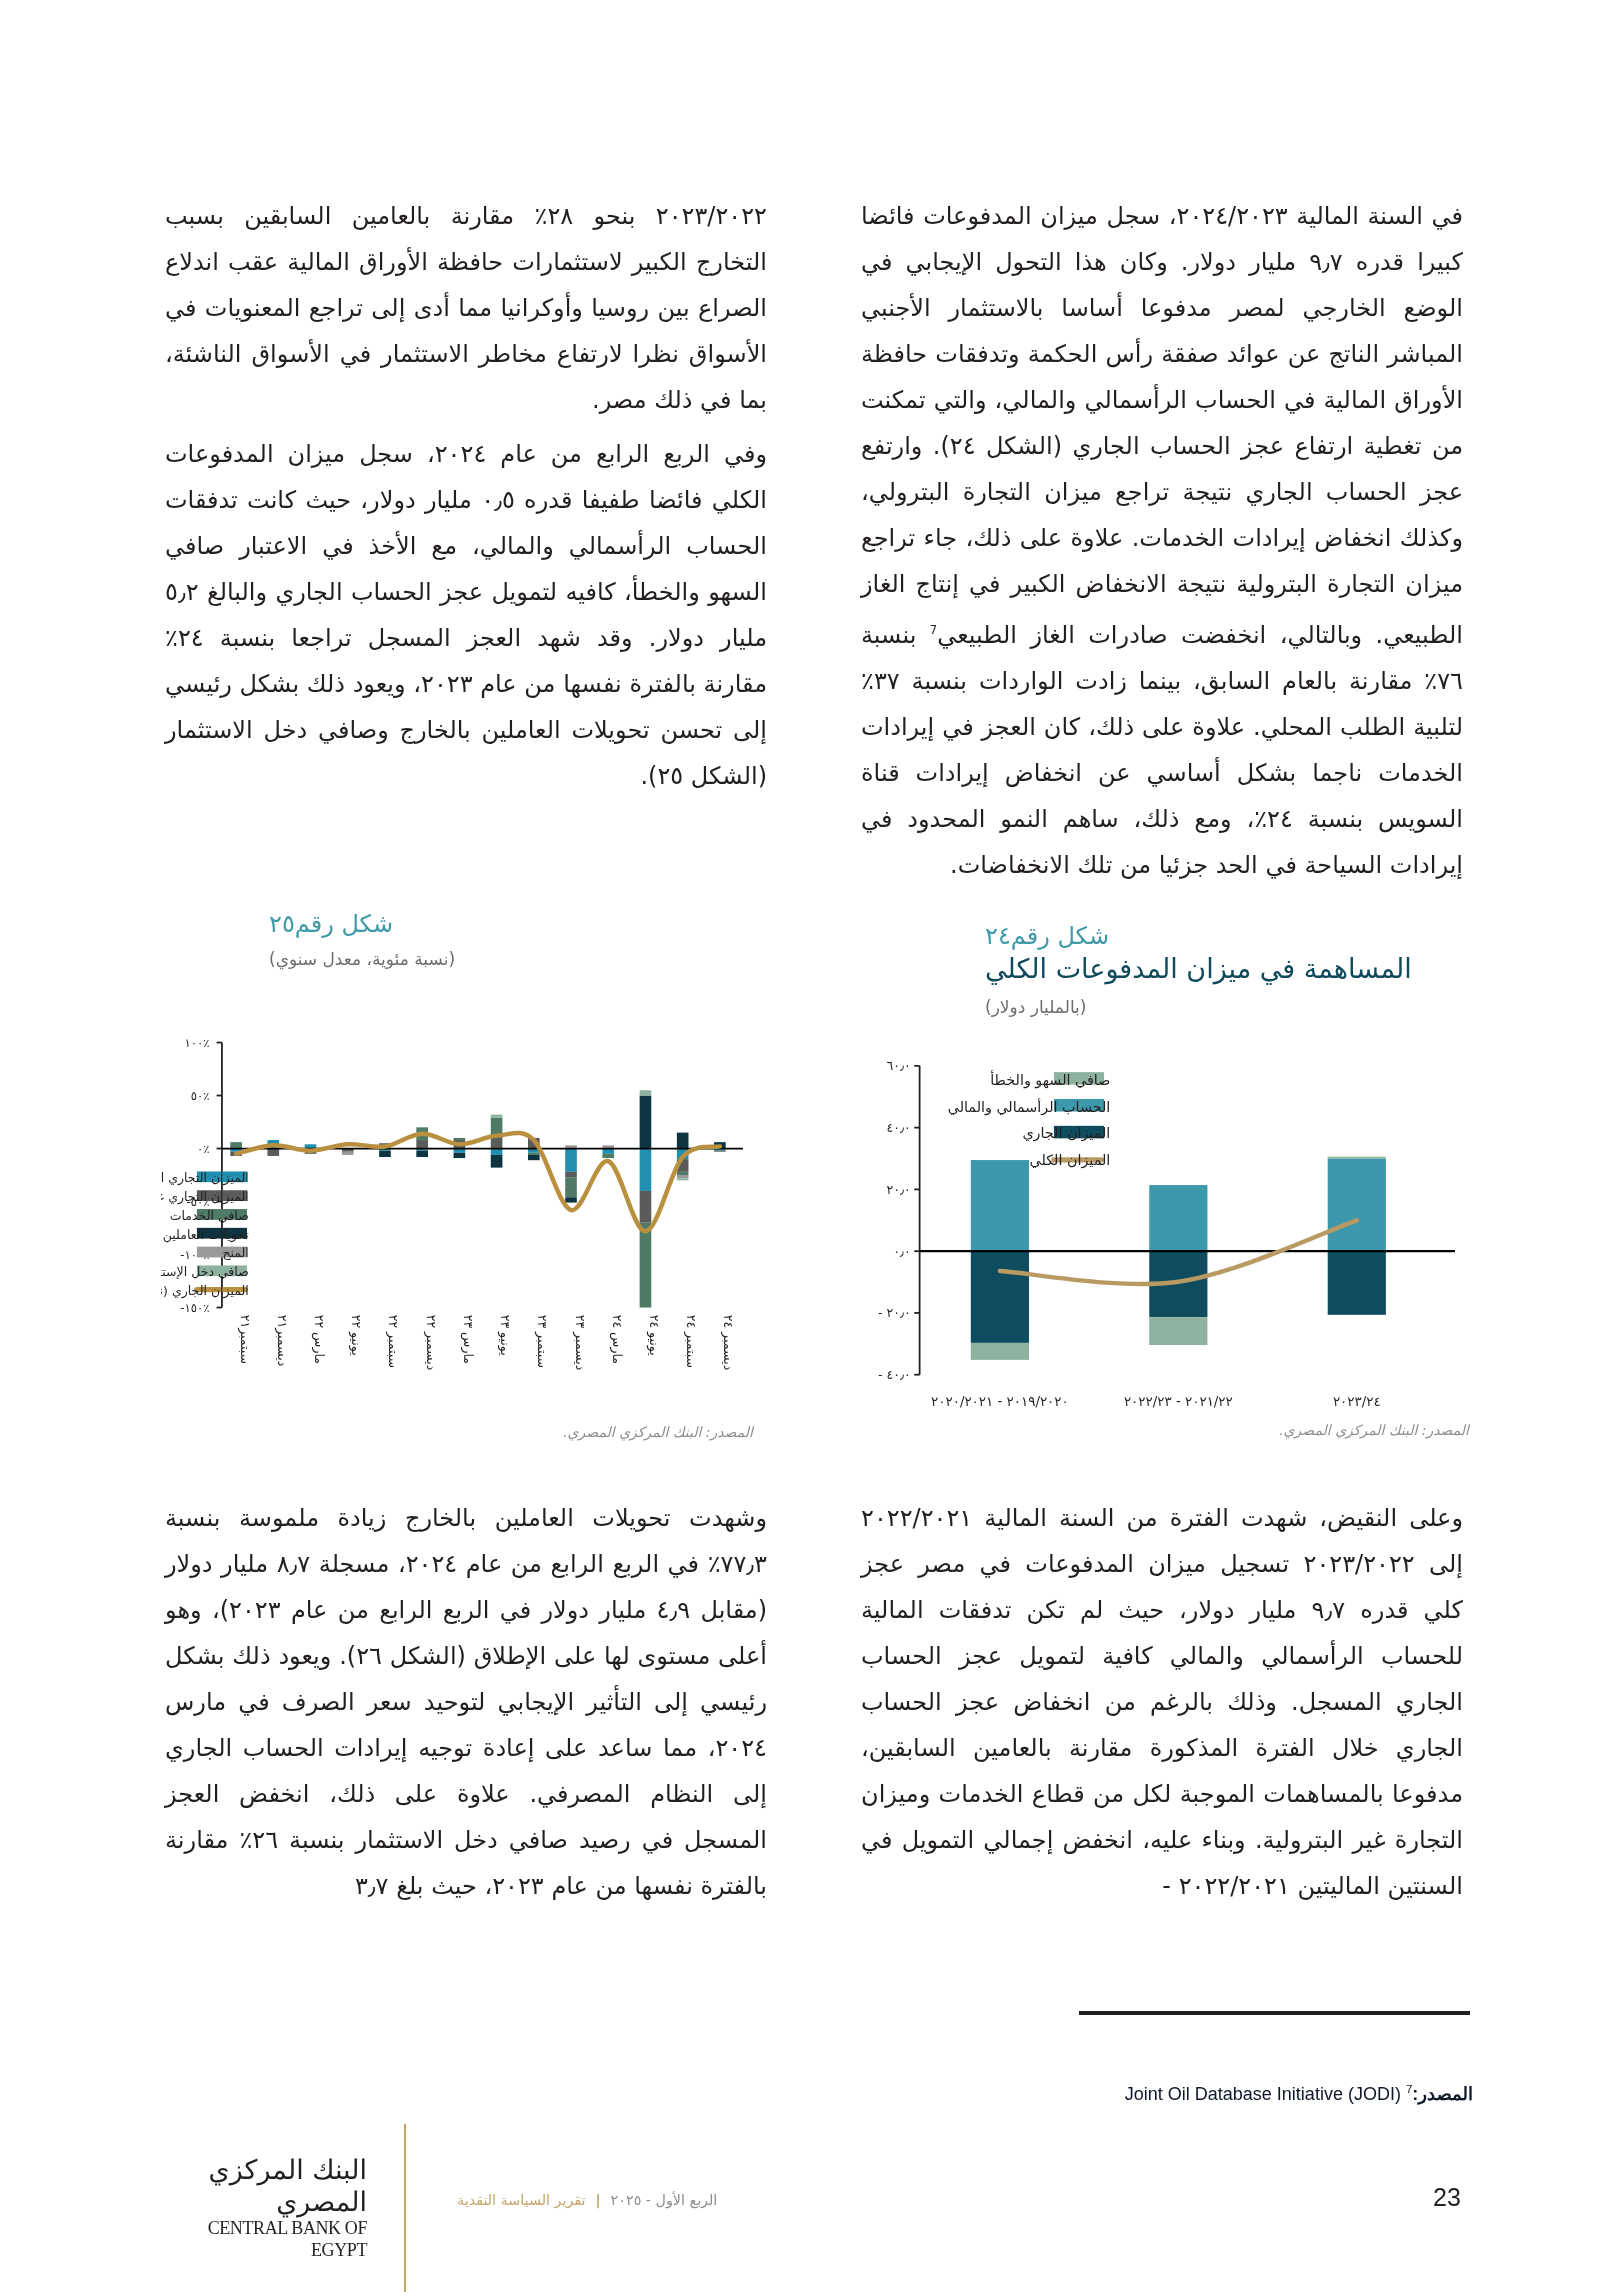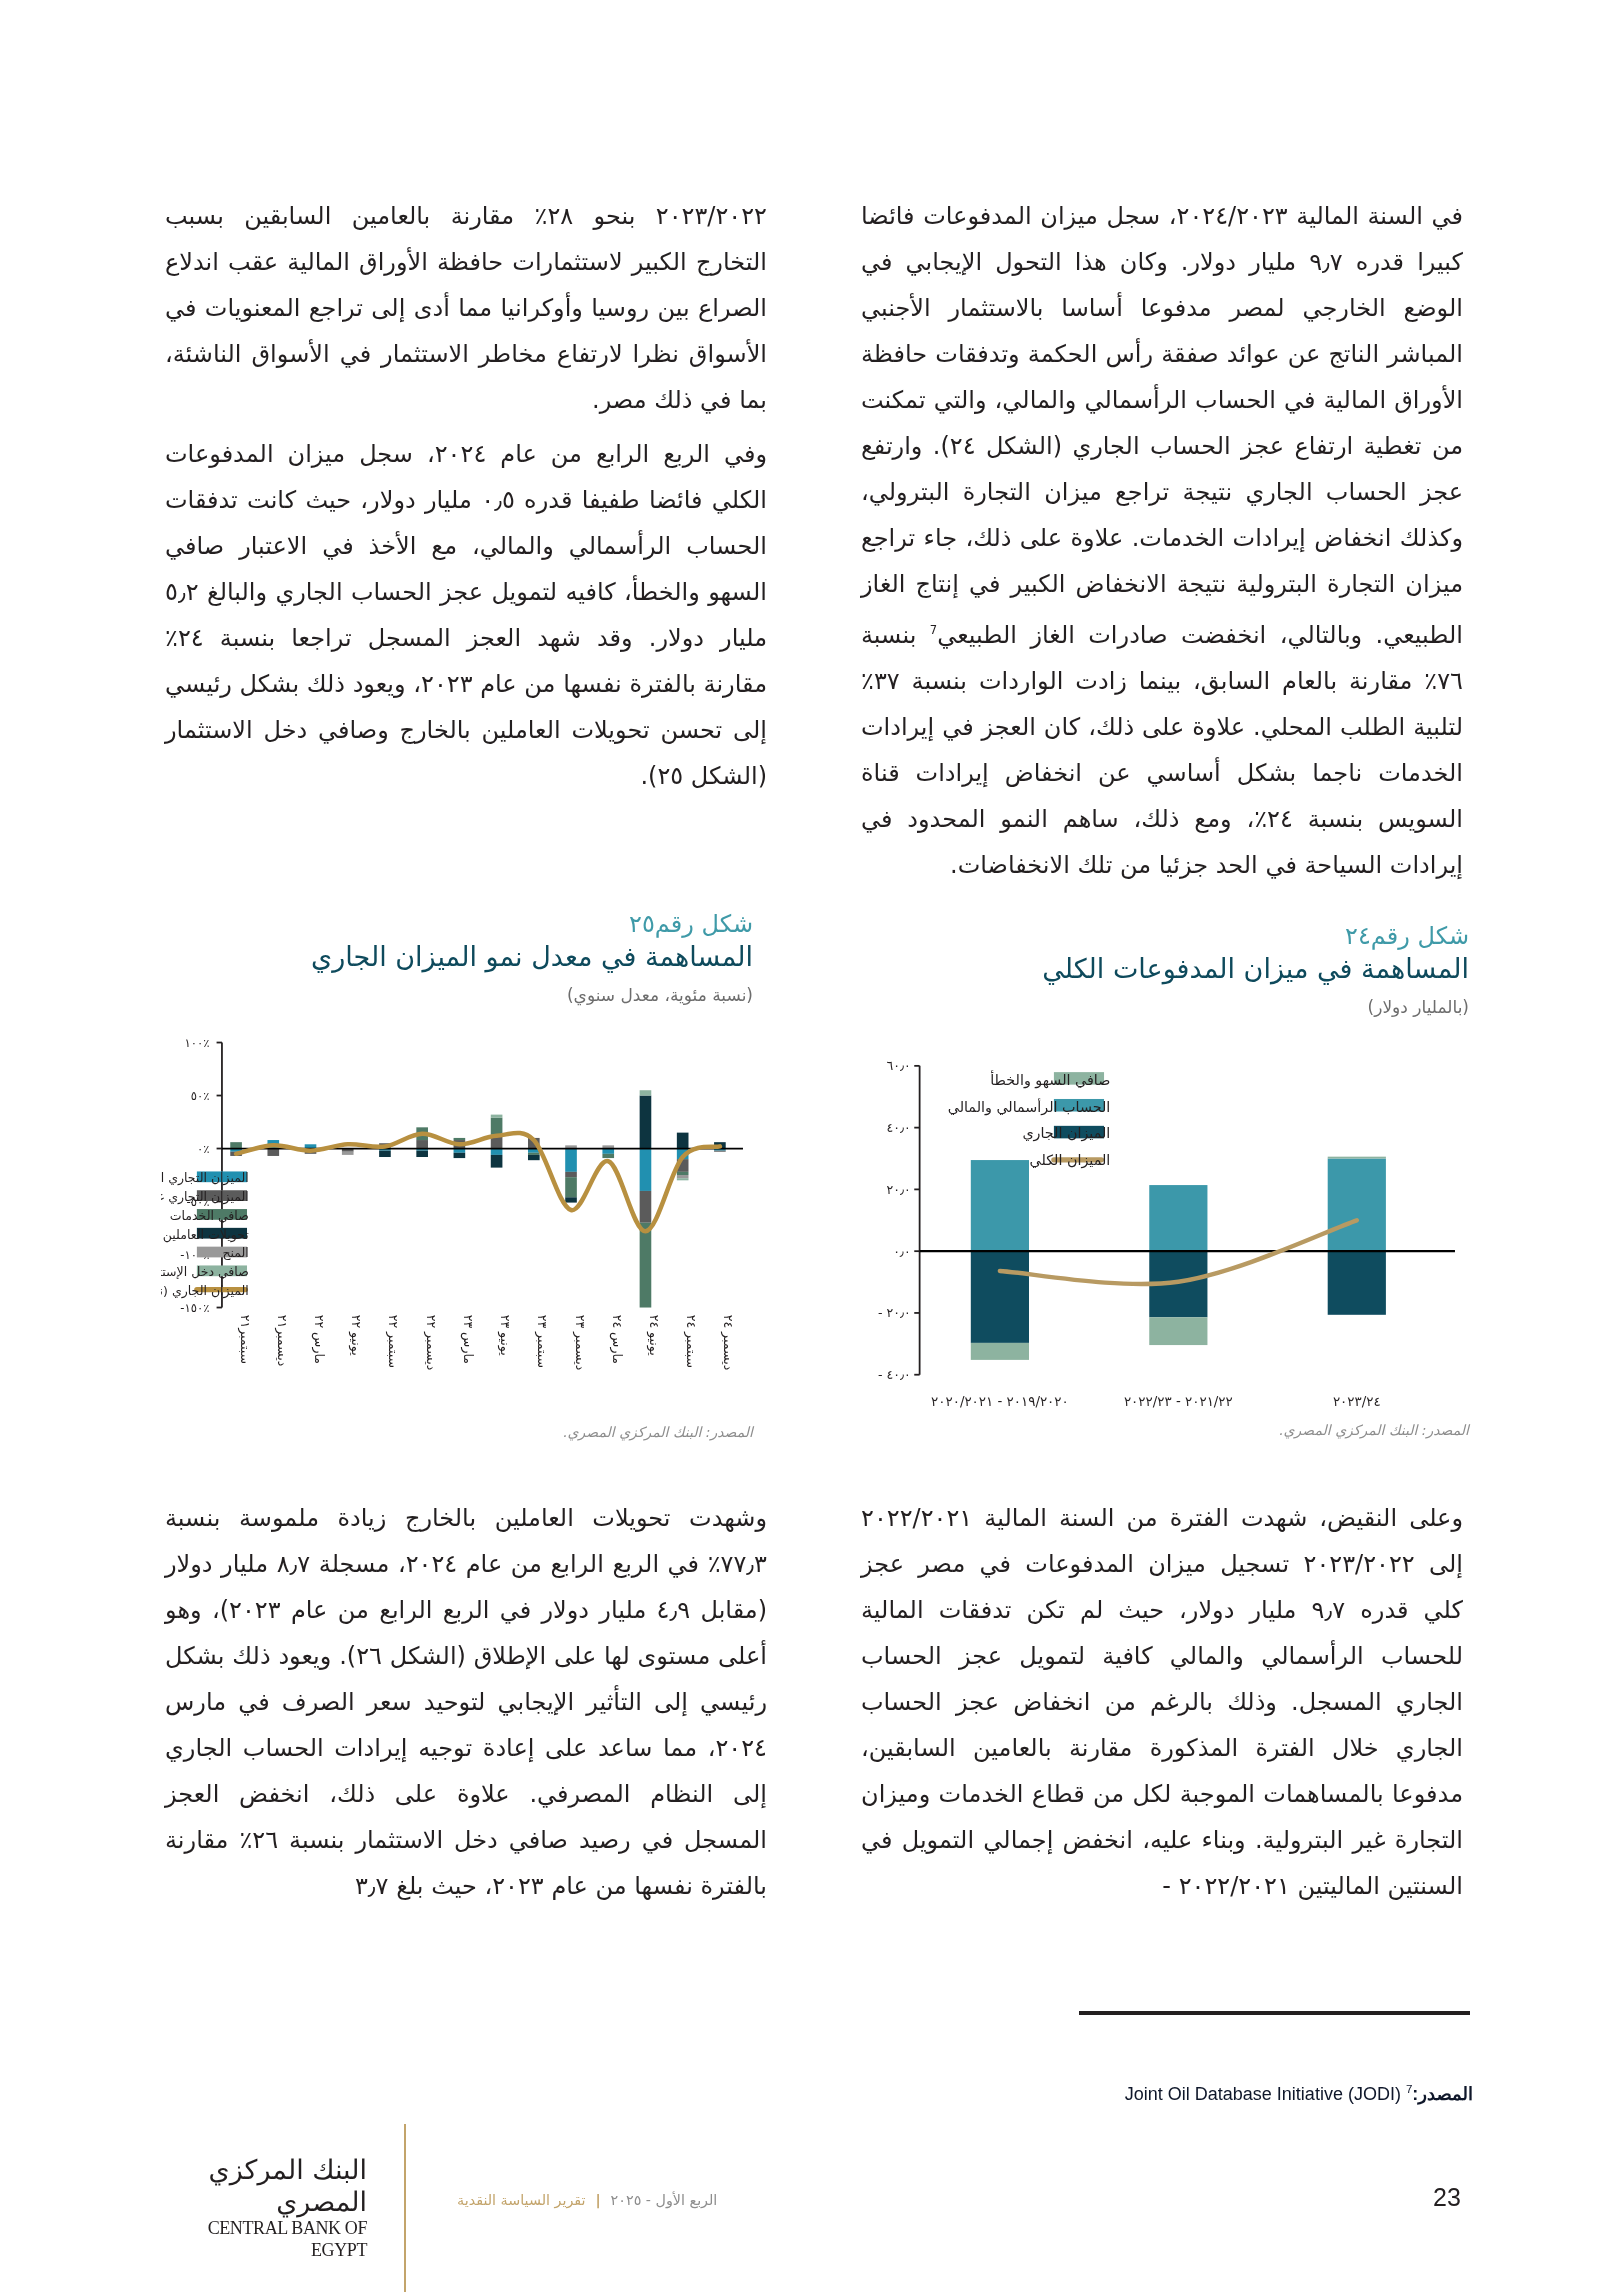--- a/index.html
+++ b/index.html
@@ -4,21 +4,21 @@
 <style>
   html, body { margin:0; padding:0; background:#ffffff; }
   body { width:1621px; height:2293px; position:relative; font-family:"DejaVu Sans", sans-serif; color:#231f20; overflow:hidden; }
   .col { position:absolute; direction:rtl; text-align:justify; font-size:24px; line-height:46px; color:#231f20; }
   .col p { margin:8px; }
   .col-right-top { left:853px; top:185px; width:618px; }
   .col-left-top { left:157px; top:185px; width:618px; }
   .col-right-bot { left:853px; top:1487px; width:618px; }
   .col-left-bot { left:157px; top:1487px; width:618px; }
   sup { font-size:11.6px; }
-  .fig-head { position:absolute; direction:rtl; text-align:right; }
+  .fig-head { position:absolute; direction:rtl; text-align:left; }
   .fig-num { color:#3f9aa8; font-size:24px; line-height:30px; }
   .fig-title { color:#0e4a5c; font-size:27px; line-height:36px; }
   .fig-unit { color:#6d6d6d; font-size:17px; line-height:27px; margin-top:7.2px; }
   .fig-source { position:absolute; direction:rtl; font-style:italic; color:#8d8d8d; font-size:14px; }
   .chart svg text { font-family:"DejaVu Sans", sans-serif; }
   .footnote-rule { position:absolute; left:1079px; top:2011px; width:391px; height:3.6px; background:#231f20; }
   .footnote { position:absolute; left:1066px; top:2082px; width:407px; direction:ltr; text-align:right; font-family:"Liberation Sans", sans-serif; font-size:18px; color:#0f172a; }
   .footnote .ar { font-weight:bold; }
   .footer-divider { position:absolute; left:404px; top:2124px; width:1.8px; height:168px; background:#c3a46b; }
   .logo { position:absolute; left:161px; top:2154px; width:206px; text-align:right; }
@@ -83,21 +83,20 @@
       <rect x="222" y="97" width="56" height="14" fill="#0f4c5f"></rect>
       <text x="285" y="111" text-anchor="start" font-size="16" fill="#231f20" direction="rtl" unicode-bidi="plaintext">الميزان الجاري</text>
       <line x1="222" y1="135" x2="275" y2="135" stroke="#b89a62" stroke-width="6" stroke-linecap="round"></line>
       <text x="285" y="141" text-anchor="start" font-size="16" fill="#231f20" direction="rtl" unicode-bidi="plaintext">الميزان الكلي</text>
     </svg>
 </div>
 <div class="fig-source" style="left:985px; top:1422px; width:484px; text-align:right;">المصدر: البنك المركزي المصري.</div>
 
 <div class="fig-head" style="left:269px; top:909px; width:484px;">
   <div class="fig-num">شكل رقم٢٥</div>
-  <div class="fig-title">المساهمة في معدل نمو الميزان الجاري</div>
   <div class="fig-unit">(نسبة مئوية، معدل سنوي)</div>
 </div>
 
 <div class="chart" style="position:absolute; left:161px; top:1030px; width:591px; height:376px;">
   <svg id="chart25" width="591" height="376" viewBox="0 0 660 420">
       <line x1="68" y1="14" x2="68" y2="310" stroke="#231f20" stroke-width="2"></line>
       <line x1="62" y1="14" x2="68" y2="14" stroke="#231f20" stroke-width="2"></line>
       <text x="54" y="19" text-anchor="end" font-size="13" fill="#231f20">١٠٠٪</text>
       <line x1="62" y1="73.2" x2="68" y2="73.2" stroke="#231f20" stroke-width="2"></line>
       <text x="54" y="78.2" text-anchor="end" font-size="13" fill="#231f20">٥٠٪</text>

